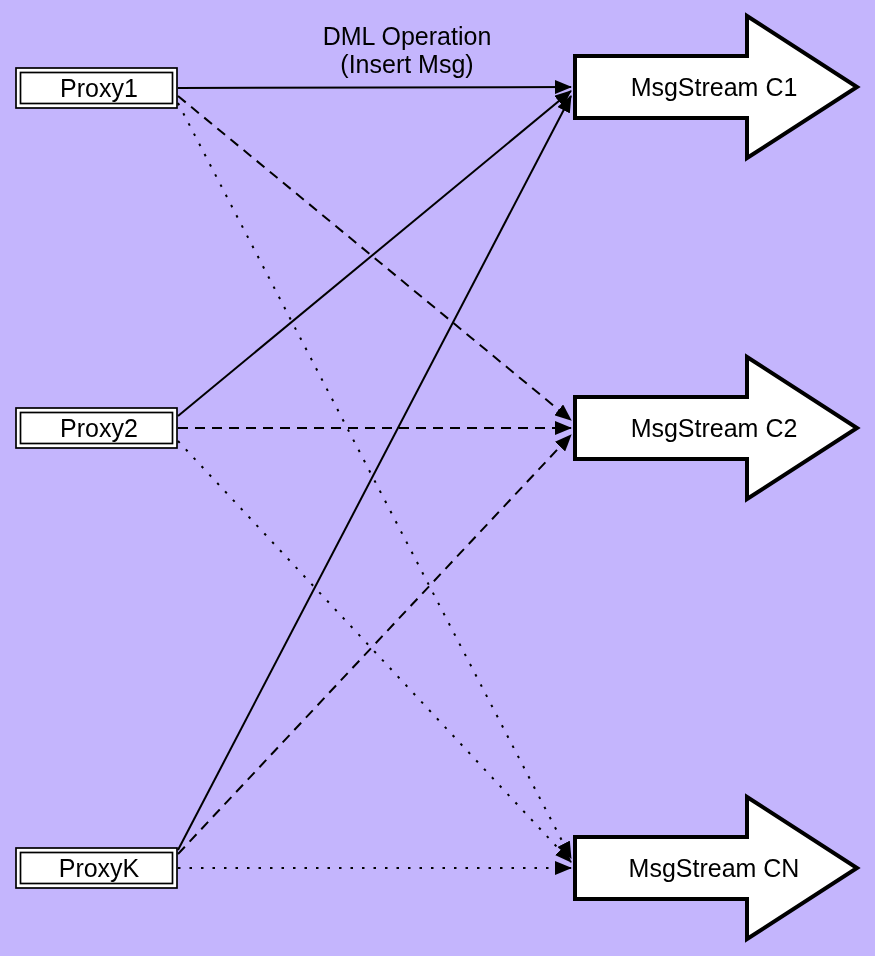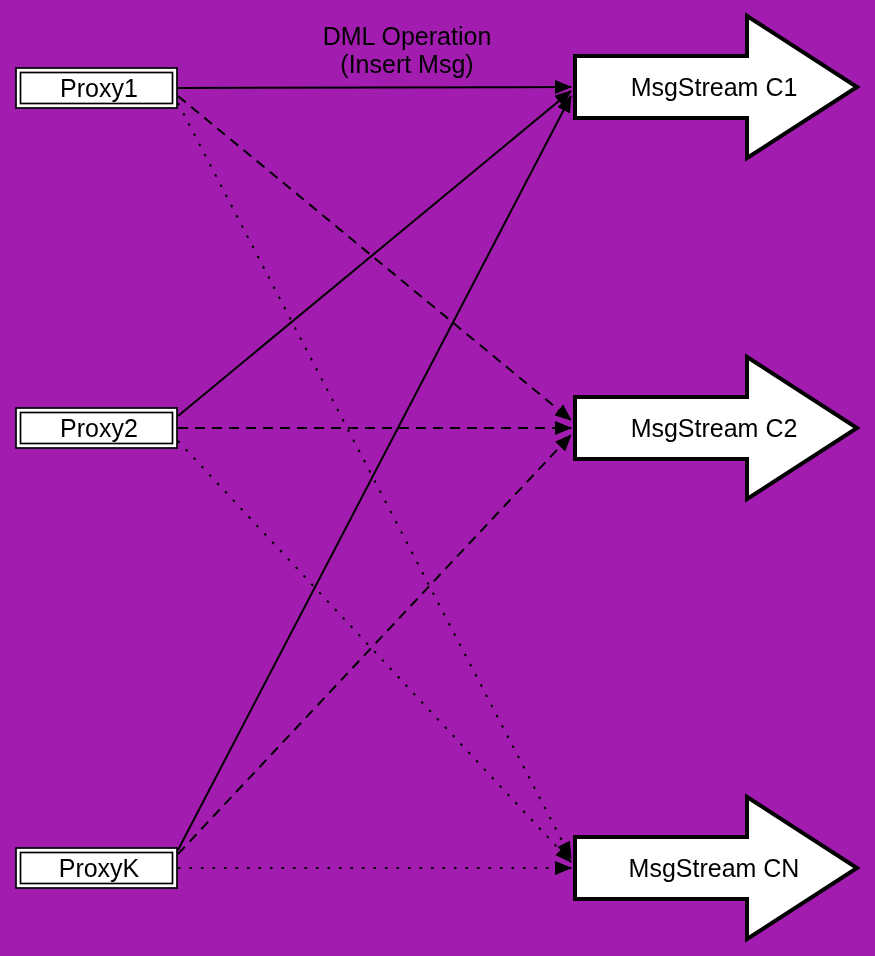--- a/index.html
+++ b/index.html
@@ -4,21 +4,21 @@
 <style>
   html, body {
     margin: 0;
     padding: 0;
     background: #ffffff;
   }
   .canvas {
     position: relative;
     width: 875px;
     height: 956px;
-    background: #a21caf;
+    background: #c4b5fd;
     overflow: hidden;
   }
   svg { display: block; }
 
   .edge {
     stroke: #000000;
     stroke-width: 2;
     fill: none;
   }
   .edge-dashed { stroke-dasharray: 10 7; }

